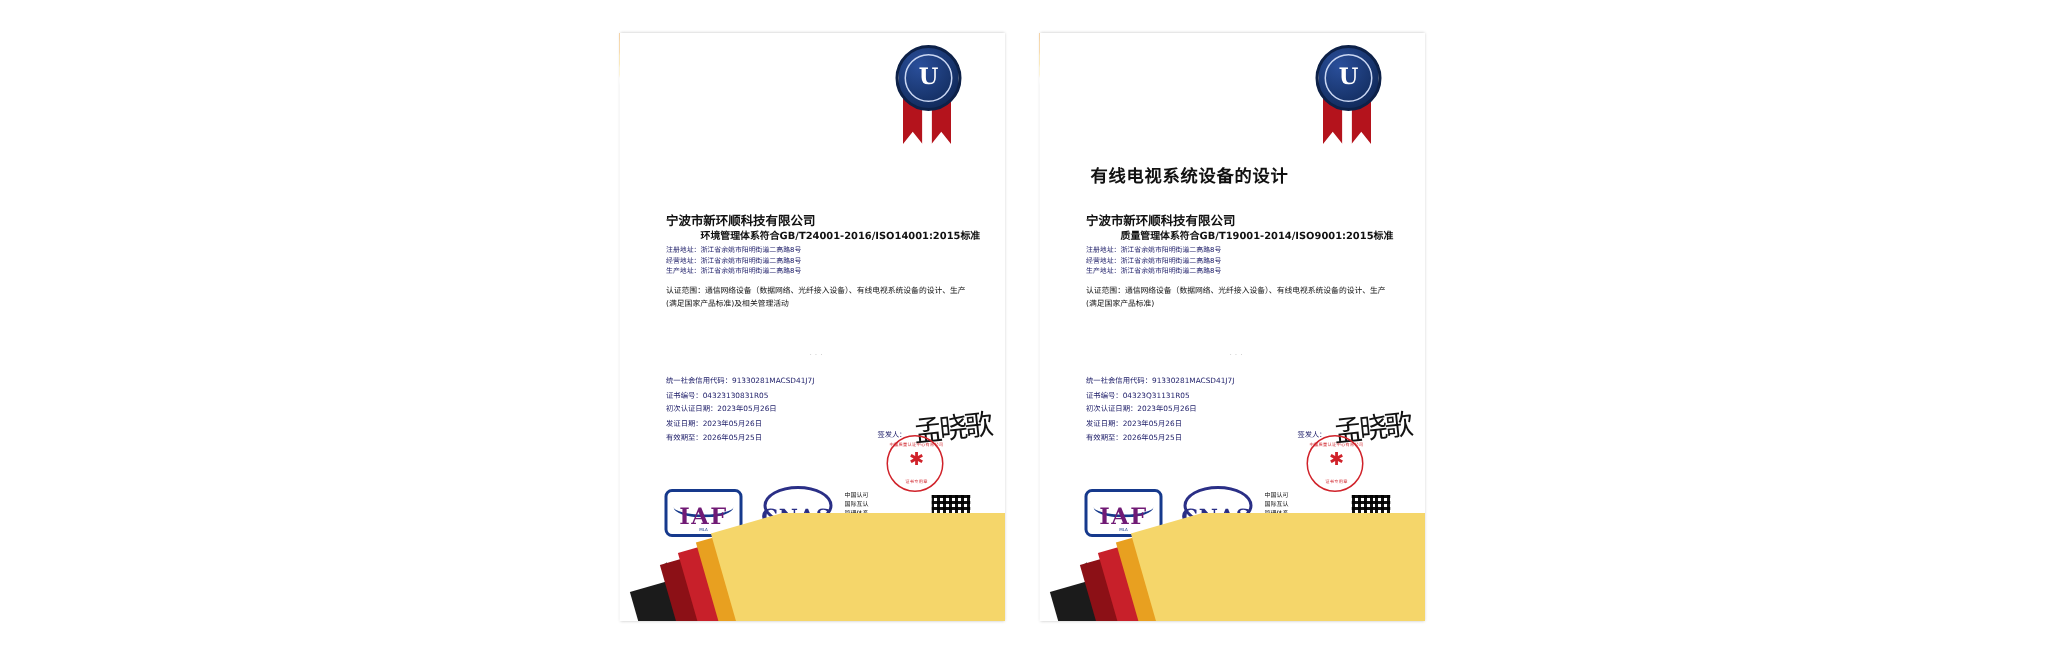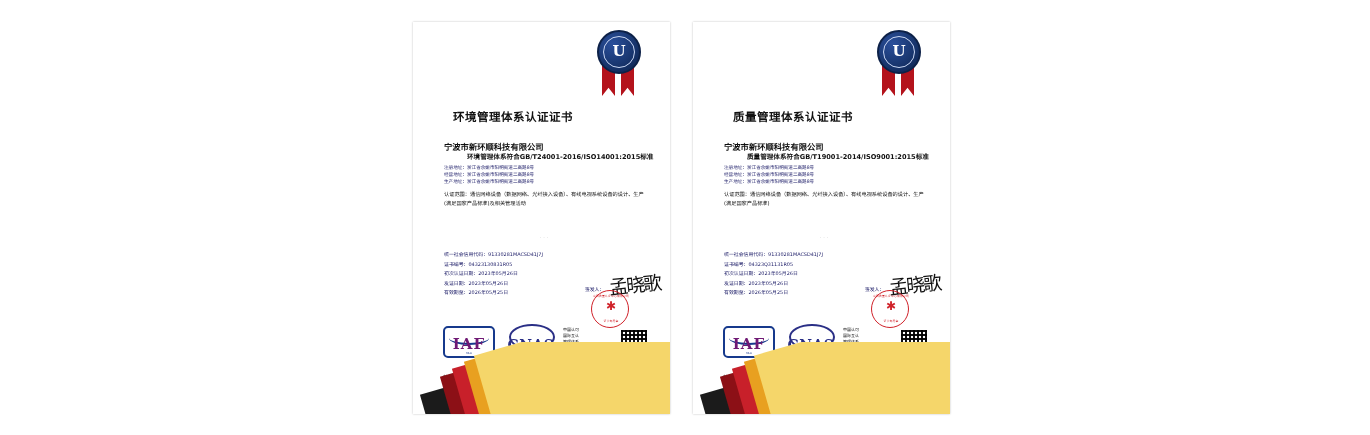--- a/index.html
+++ b/index.html
@@ -227,21 +227,20 @@
           <span class="l"></span>
           <span class="r"></span>
         </div>
       <div class="disc">
         <div class="inner">
             <span>U</span>
           </div>
       </div>
     </div>
 
-    <div class="cert-title">环境管理体系认证证书</div>
     <div class="company">宁波市新环顺科技有限公司</div>
     <div class="standard">环境管理体系符合GB/T24001-2016/ISO14001:2015标准</div>
 
     <div class="addr">
       <div>注册地址：浙江省余姚市阳明街道二高路8号</div>
       <div>经营地址：浙江省余姚市阳明街道二高路8号</div>
       <div>生产地址：浙江省余姚市阳明街道二高路8号</div>
     </div>
 
     <div class="scope">认证范围：通信网络设备（数据网络、光纤接入设备）、有线电视系统设备的设计、生产(满足国家产品标准)及相关管理活动</div>
@@ -321,21 +320,21 @@
           <span class="l"></span>
           <span class="r"></span>
         </div>
       <div class="disc">
         <div class="inner">
             <span>U</span>
           </div>
       </div>
     </div>
 
-    <div class="cert-title">质量管理体系认证证书</div>
+    <div class="cert-title">有线电视系统设备的设计</div>
     <div class="company">宁波市新环顺科技有限公司</div>
     <div class="standard">质量管理体系符合GB/T19001-2014/ISO9001:2015标准</div>
 
     <div class="addr">
       <div>注册地址：浙江省余姚市阳明街道二高路8号</div>
       <div>经营地址：浙江省余姚市阳明街道二高路8号</div>
       <div>生产地址：浙江省余姚市阳明街道二高路8号</div>
     </div>
 
     <div class="scope">认证范围：通信网络设备（数据网络、光纤接入设备）、有线电视系统设备的设计、生产(满足国家产品标准)</div>

